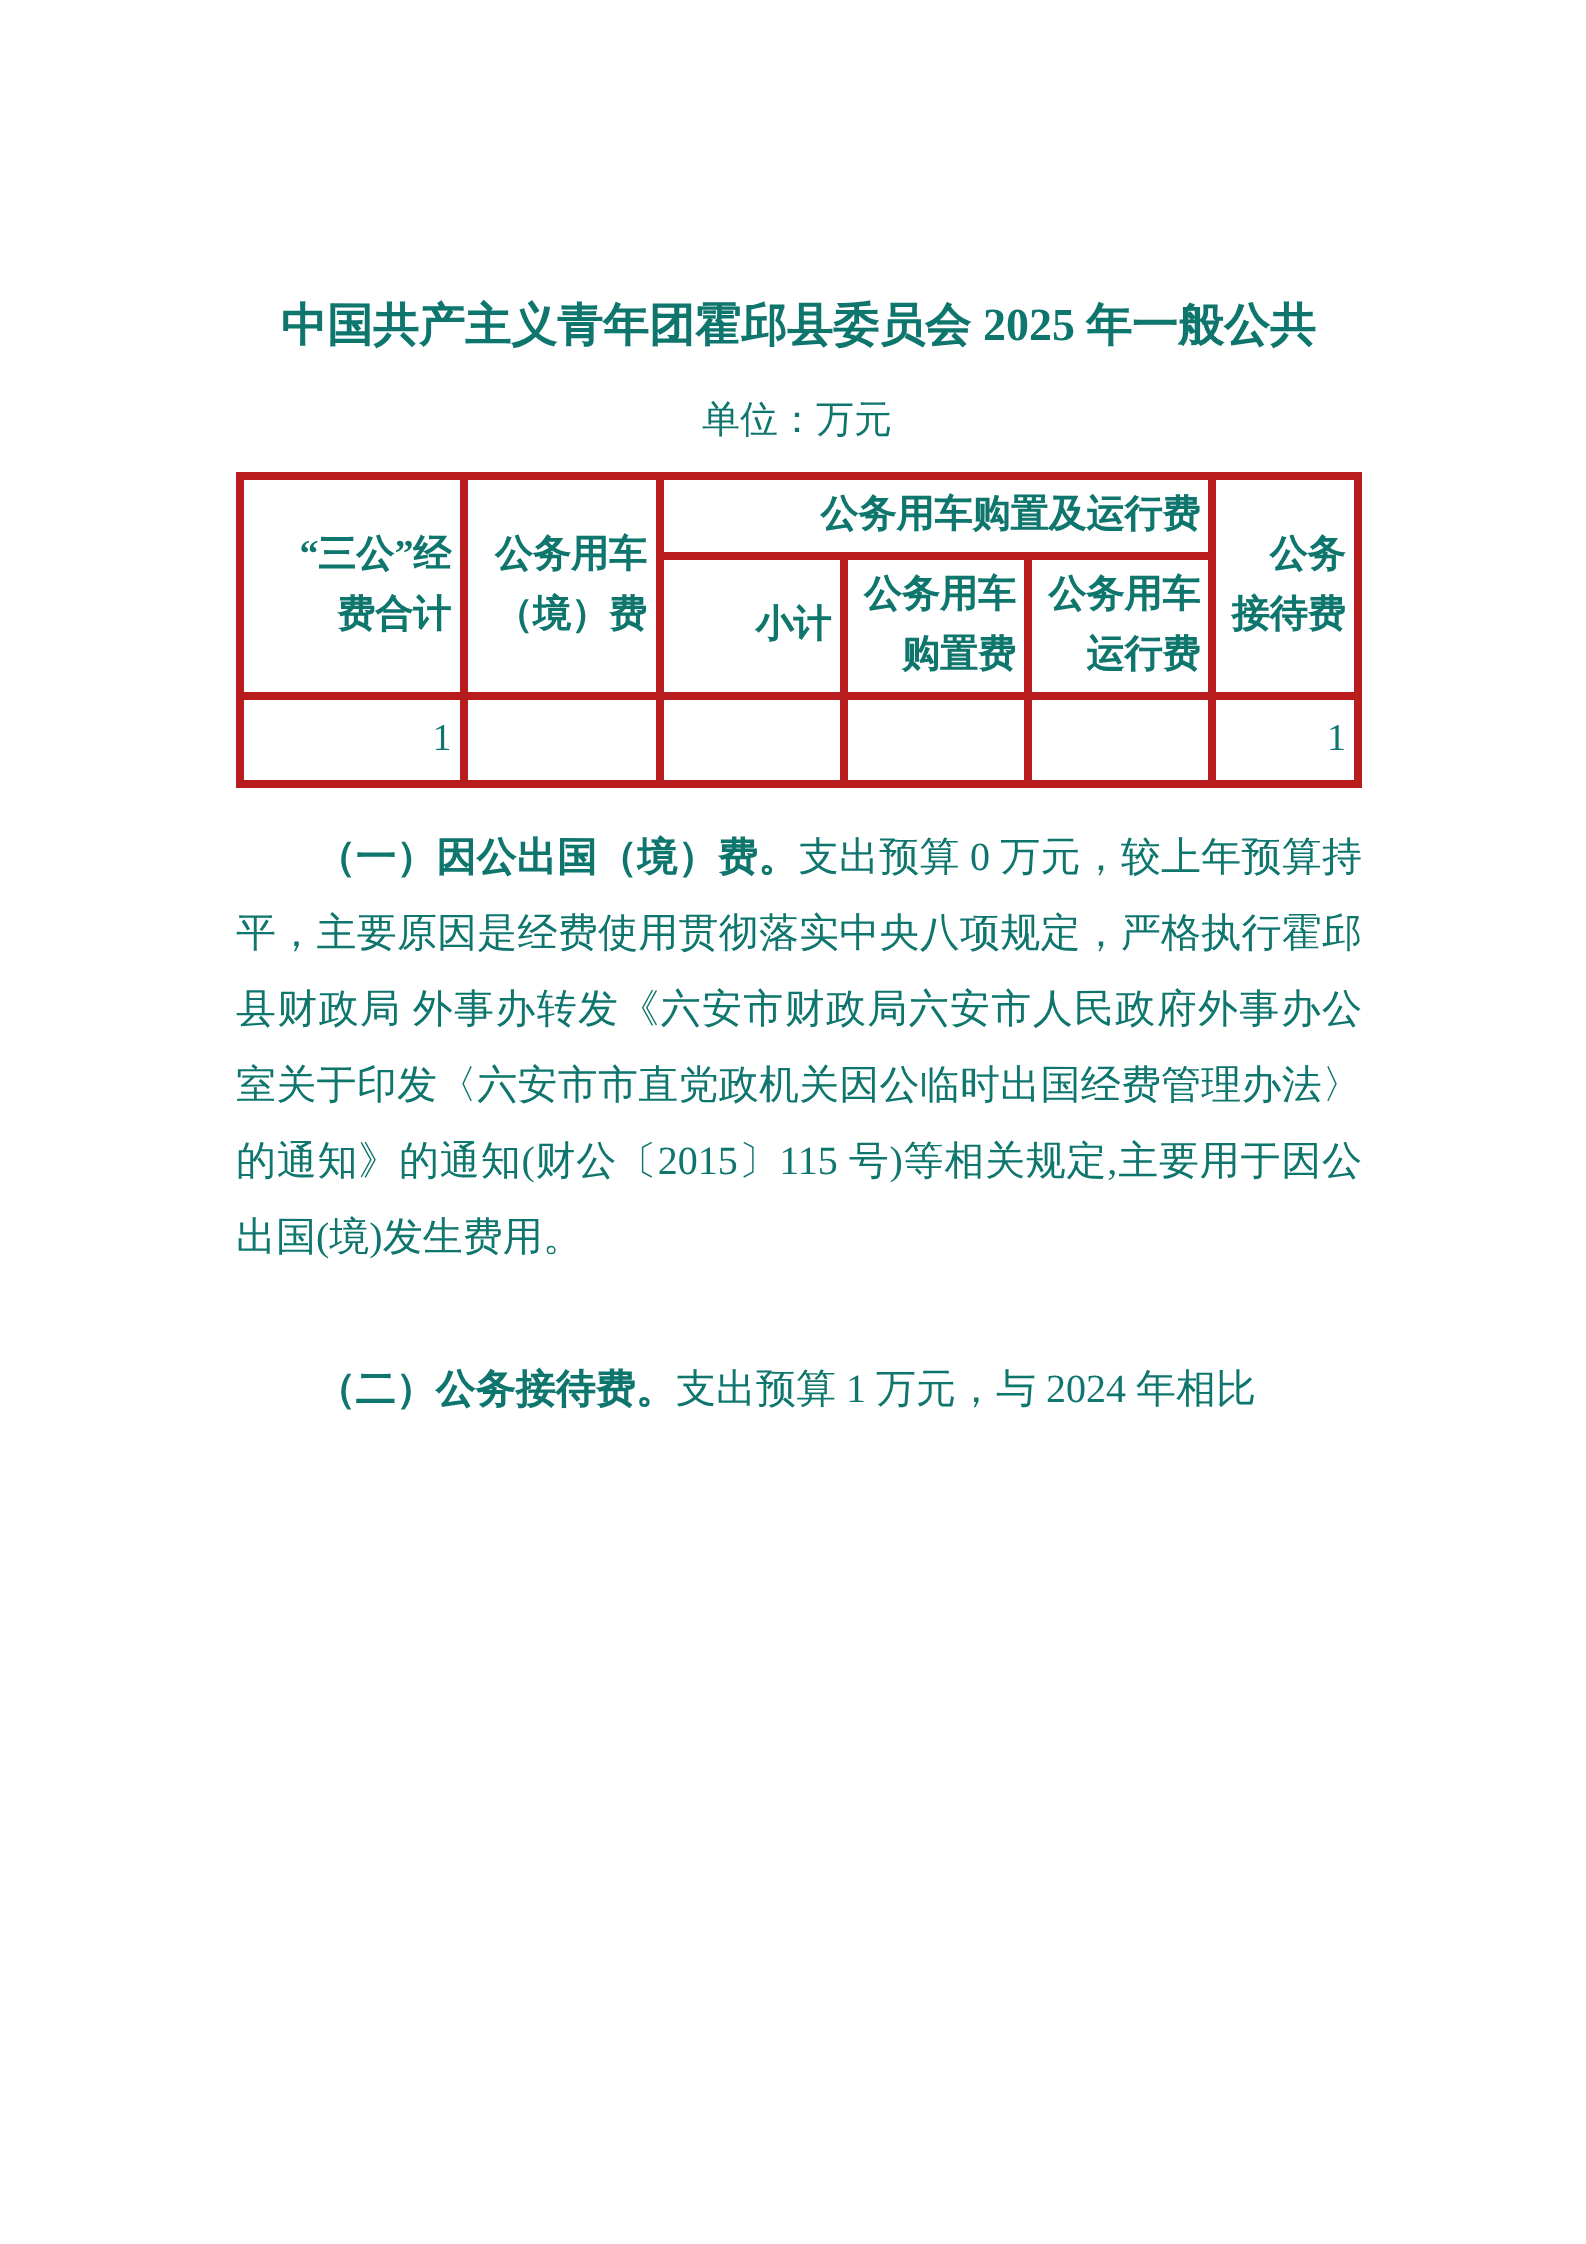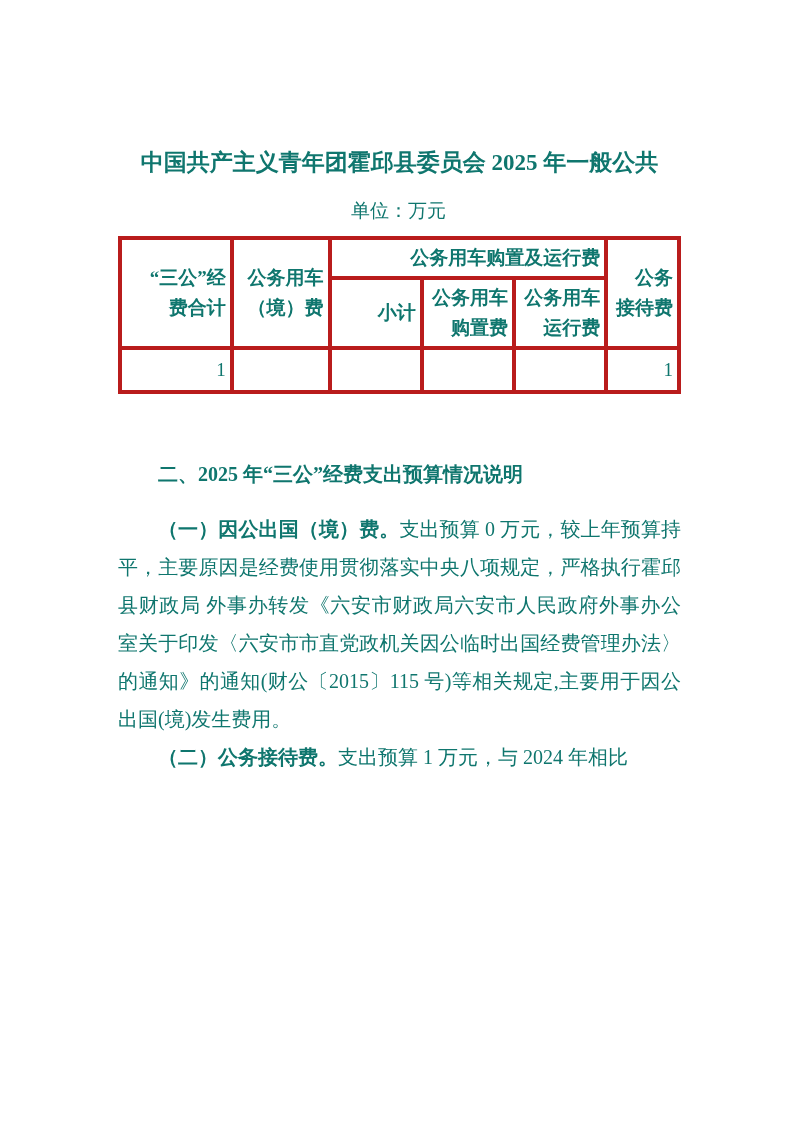--- a/index.html
+++ b/index.html
@@ -82,20 +82,21 @@
     text-align: justify;
     text-indent: 2em;
   }
   .para-intro {
     margin-top: 2px;
   }
   .para-item1 {
     margin-top: 16px;
   }
   .para-item2 {
+    margin-top: 38px;
   }
   .section-heading-2 {
     margin-top: 60px;
   }
   .lead-bold {
     font-weight: bold;
   }
 </style>
 </head>
 <body>
@@ -131,20 +132,19 @@
         <td>1</td>
         <td></td>
         <td></td>
         <td></td>
         <td></td>
         <td>1</td>
       </tr>
     </tbody>
   </table>
 
-  <p class="section-heading section-heading-2">二、2025 年“三公”经费支出预算情况说明</p>
 
 
   <p class="body-para para-item1"><span class="lead-bold">（一）因公出国（境）费。</span><span>支出预算 0 万元，较上年预算持平，主要原因是经费使用贯彻落实中央八项规定，严格执行霍邱县财政局 外事办转发《六安市财政局六安市人民政府外事办公室关于印发〈六安市市直党政机关因公临时出国经费管理办法〉的通知》的通知(财公〔2015〕115 号)等相关规定,主要用于因公出国(境)发生费用。</span></p>
 
   <p class="body-para para-item2"><span class="lead-bold">（二）公务接待费。</span><span>支出预算 1 万元，与 2024 年相比</span></p>
 
 </div>
 
 </body></html>

